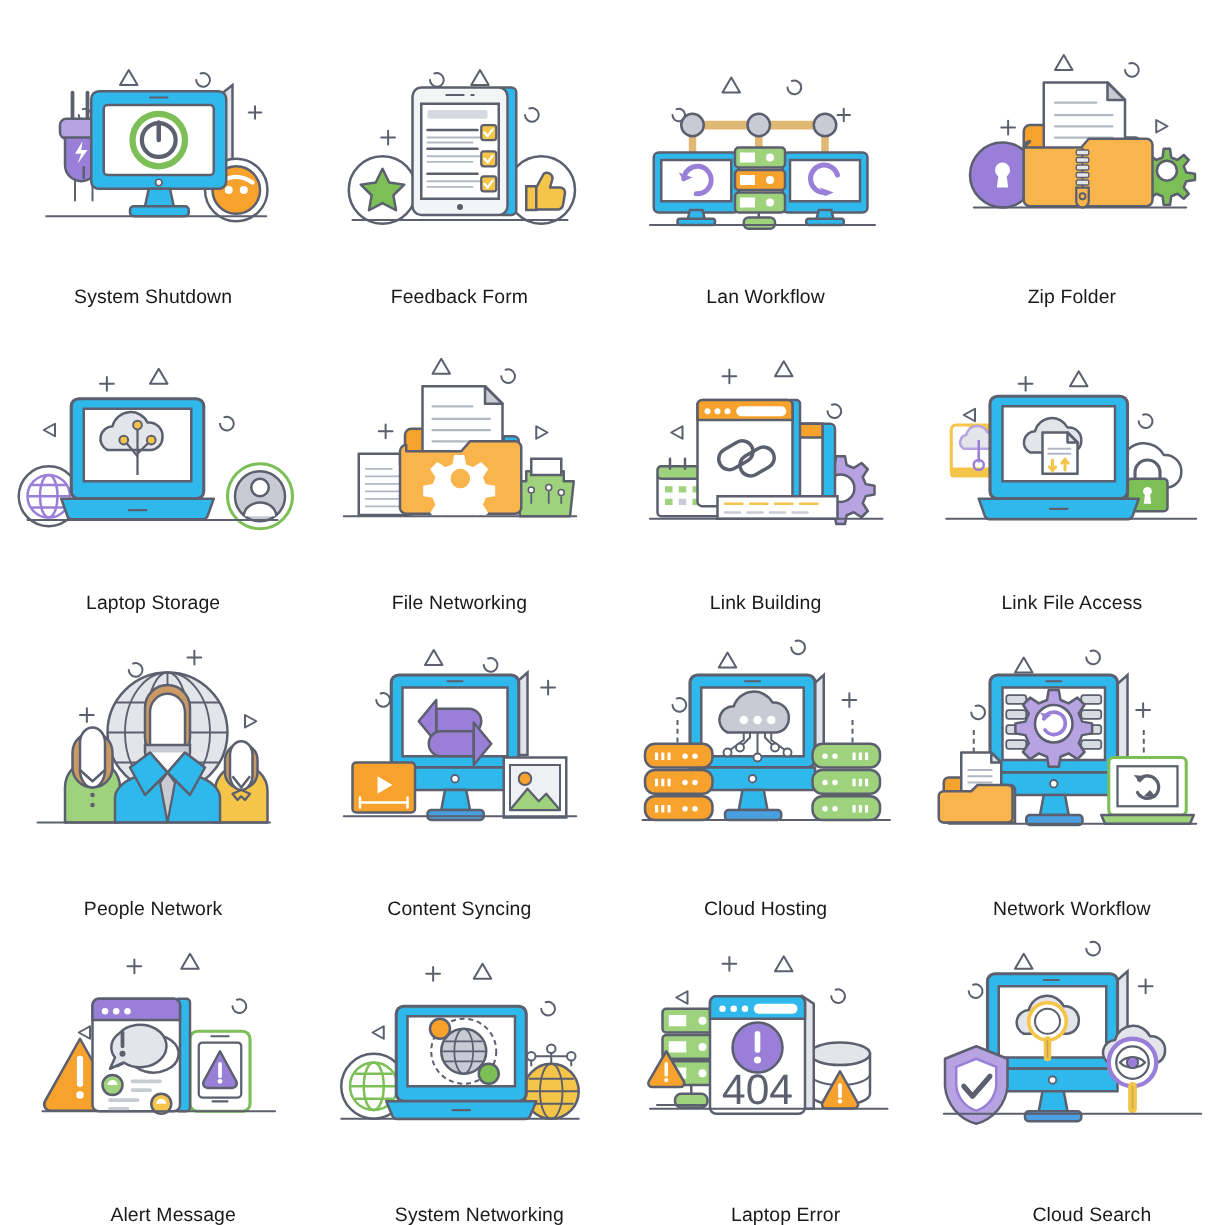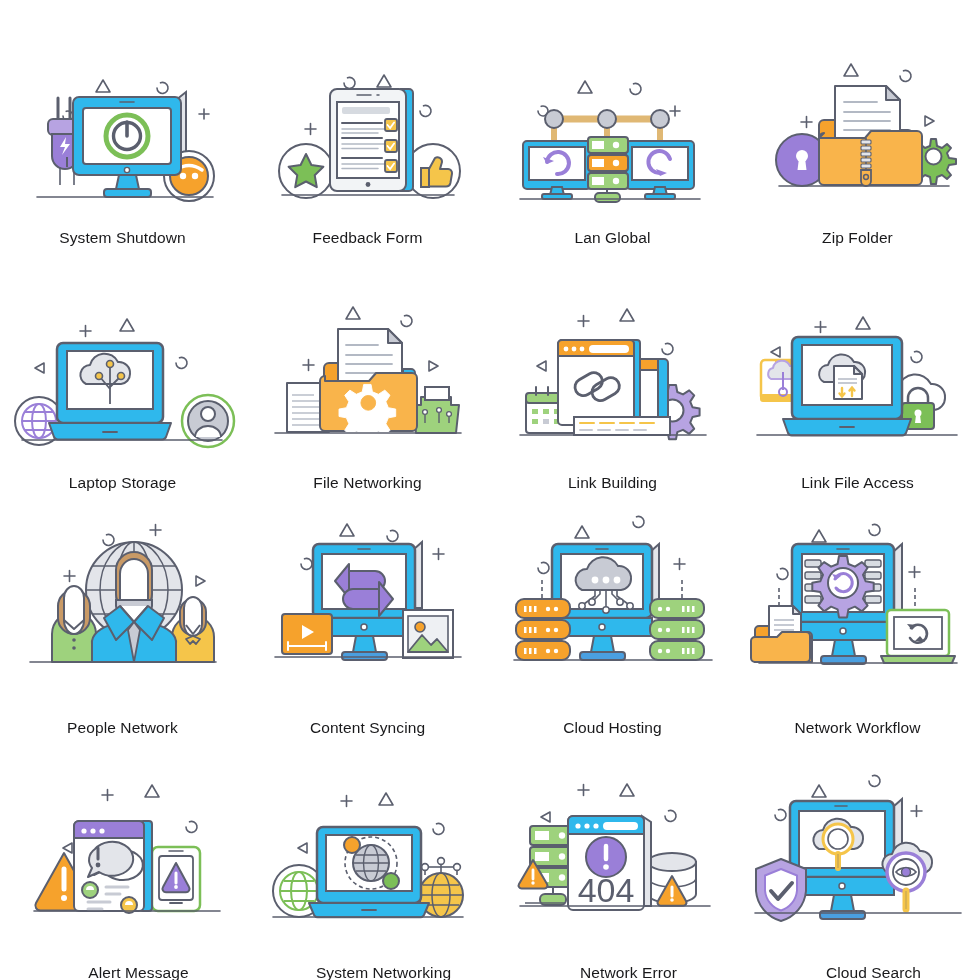--- a/index.html
+++ b/index.html
@@ -13,23 +13,22 @@
   #grid{
     width:980px;height:980px;
     display:grid;
     grid-template-columns:repeat(4,245px);
     grid-template-rows:repeat(4,245px);
   }
   .cell{
     position:relative;
     width:245px;height:245px;
     display:flex;flex-direction:column;
-    align-items:center;justify-content:flex-end;
+    align-items:center;justify-content:space-between;
     box-sizing:border-box;
-    gap:10px;
   }
   .art{
     width:245px;height:190px;
     display:block;
   }
   .art svg{display:block;width:245px;height:190px;}
   .label{
     font-size:15.5px;
     color:#19191b;
     letter-spacing:.1px;
@@ -204,21 +203,21 @@
               <circle cx="126" cy="144" r="3.2"></circle>
             <rect x="102" y="158" width="12" height="8"></rect>
               <circle cx="126" cy="162" r="3.2"></circle>
           </g>
           <path d="M117 170 v6" stroke="#5b5f6e" stroke-width="2"></path>
           <rect x="105" y="174" width="25" height="9" rx="4" fill="#9ed27d" stroke="#5b5f6e" stroke-width="2"></rect>
         </g>
         <path d="M30 180 h180" stroke="#5b5f6e" stroke-width="1.6" stroke-linecap="round"></path>
       </svg>
     </div>
-    <div class="label">Lan Global</div>
+    <div class="label">Lan Workflow</div>
   </div>
 
   <div class="cell r1">
     <div class="art">
       <svg viewBox="0 0 245 190" xmlns="http://www.w3.org/2000/svg">
         <g fill="none" stroke="#5b5f6e" stroke-width="1.6" stroke-linecap="round" stroke-linejoin="round">
           <path d="M116 44 l7 12 h-14 z"></path>
           <path d="M165 56 a5.5 5.5 0 1 0 3.5 -5.2"></path>
           <path d="M66 102 h11 M71.5 96.5 v11"></path>
           <path d="M190 96 l9 5 -9 5 z"></path>
@@ -945,21 +944,21 @@
 
         <g>
           <circle cx="116" cy="103" r="20" fill="#9a7fd8" stroke="#5b5f6e" stroke-width="2"></circle>
           <path d="M116 92 v13" stroke="#ffffff" stroke-width="4.5" stroke-linecap="round"></path>
           <circle cx="116" cy="113" r="2.8" fill="#ffffff"></circle>
         </g>
         <text x="116" y="148" text-anchor="middle" font-family="'Liberation Sans', sans-serif" font-size="34" fill="#5b5f6e">404</text>
         <path d="M30 152 h190" stroke="#5b5f6e" stroke-width="1.6" stroke-linecap="round"></path>
       </svg>
     </div>
-    <div class="label">Network Error</div>
+    <div class="label">Laptop Error</div>
   </div>
 
   <div class="cell r3">
     <div class="art">
       <svg viewBox="0 0 245 190" xmlns="http://www.w3.org/2000/svg">
         <g fill="none" stroke="#5b5f6e" stroke-width="1.6" stroke-linecap="round" stroke-linejoin="round">
           <path d="M84 28 l7 12 h-14 z"></path>
           <path d="M134 24 a5.5 5.5 0 1 0 3.5 -5.2"></path>
           <path d="M176 54 h11 M181.5 48.5 v11"></path>
           <path d="M40 58 a5.5 5.5 0 1 0 3.5 -5.2"></path>

